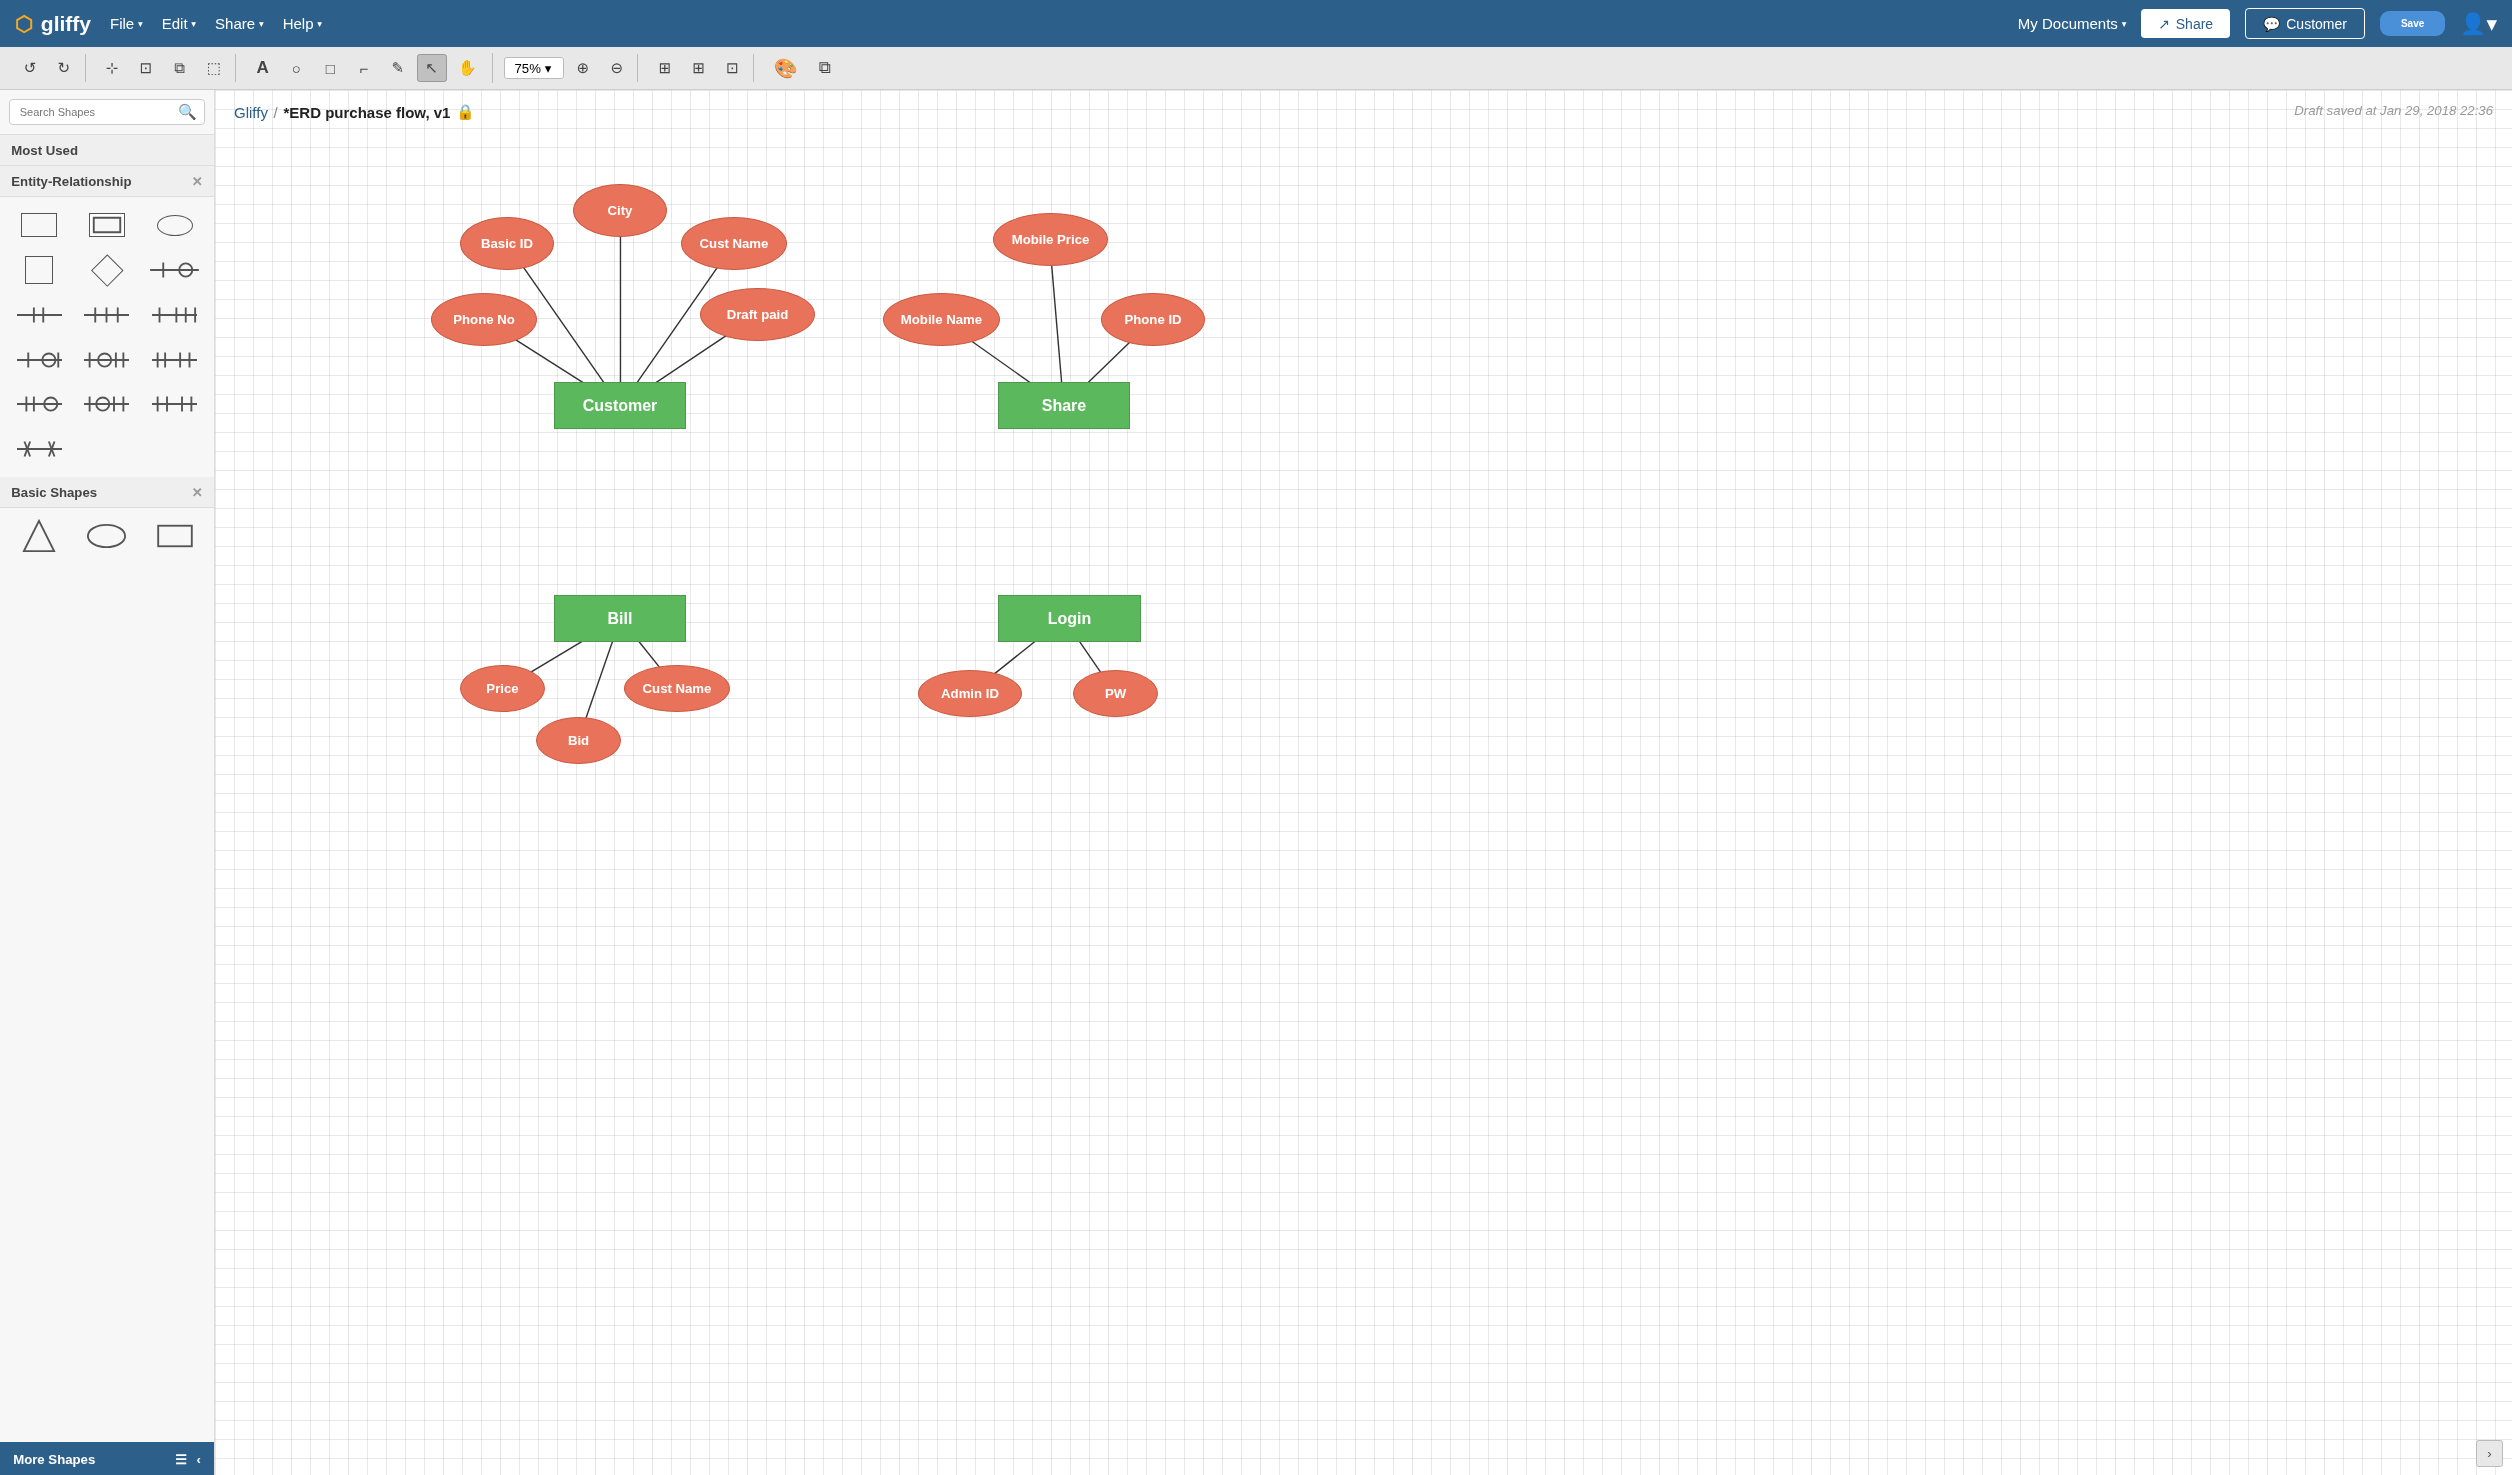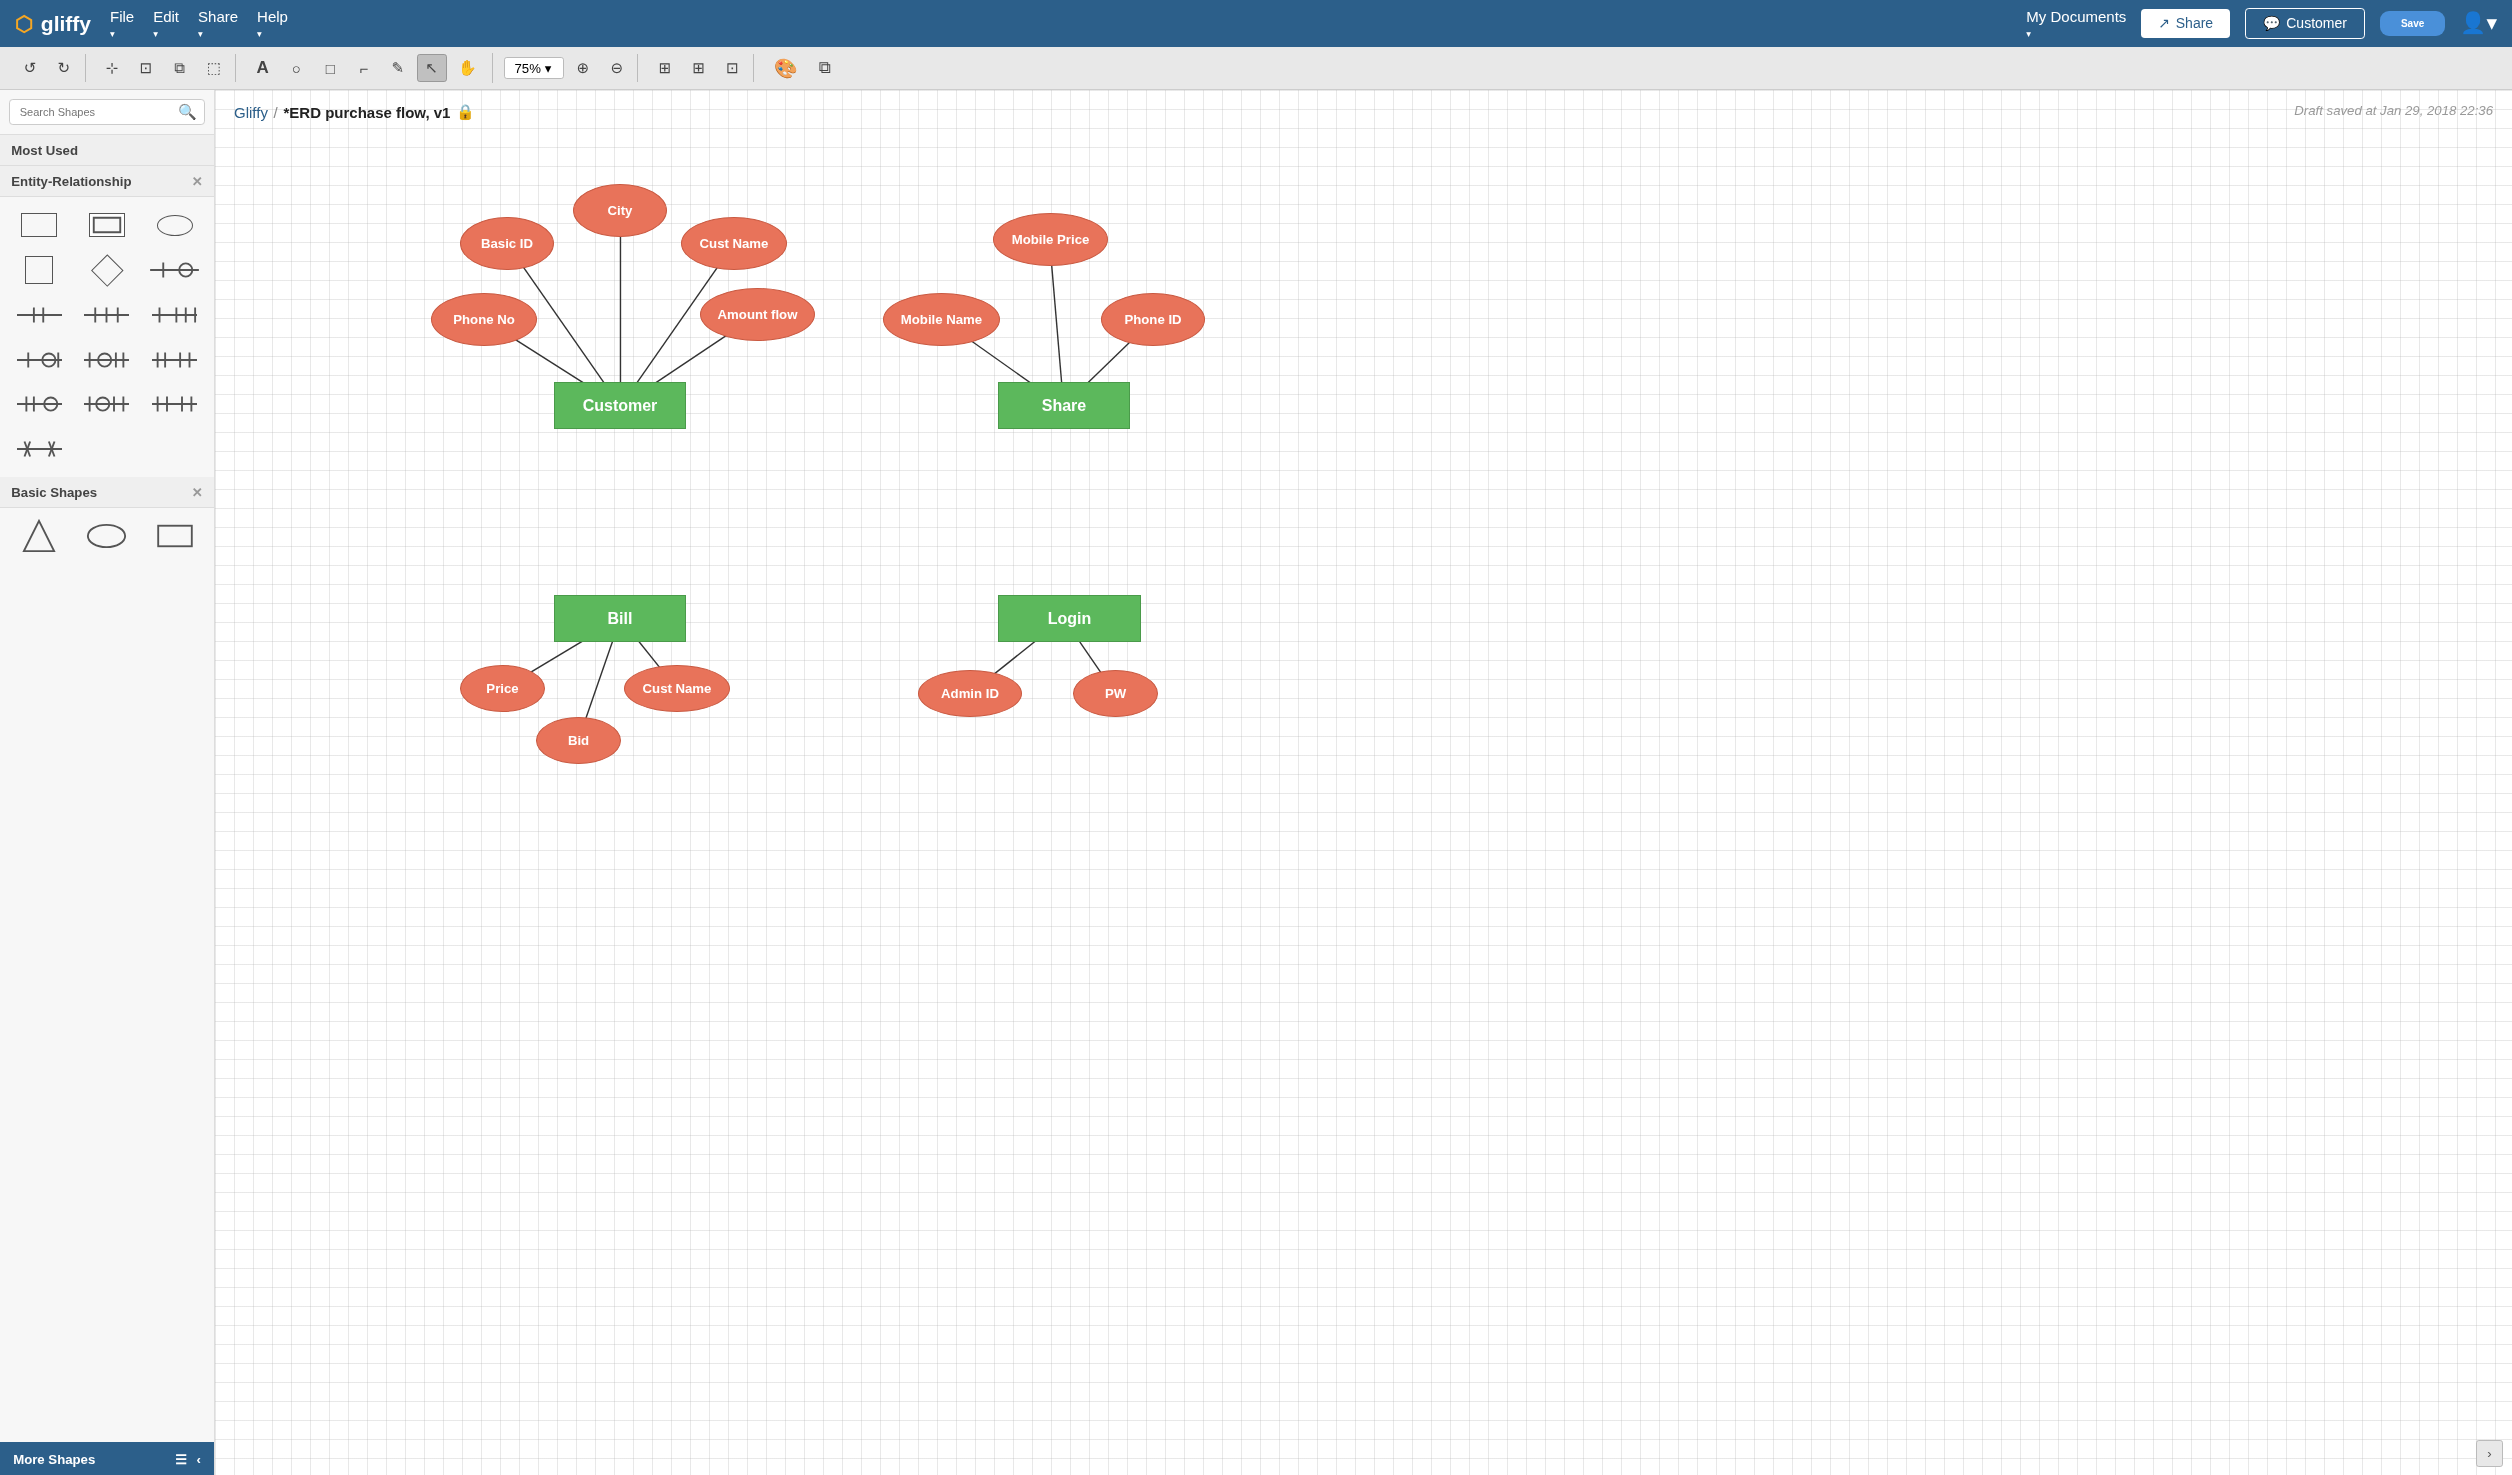--- a/index.html
+++ b/index.html
@@ -12,21 +12,21 @@
       display: flex;
       align-items: center;
       padding: 0 15px;
       gap: 19px;
     }
     #logo-area {
       display: flex; align-items: center; gap: 7.5px; color: white; font-weight: bold; font-size: 21px;
     }
     #logo-icon { color: #f5a623; font-size: 21px; }
     .nav-menu-item {
-      color: white; font-size: 15px; cursor: pointer; display: flex; align-items: flex-start; gap: 3.8px; flex-direction: column;
+      color: white; font-size: 15px; cursor: pointer; display: flex; align-items: center; gap: 3.8px;
     }
     .nav-menu-item .arrow { font-size: 9.4px; }
     #nav-right {
       margin-left: auto; display: flex; align-items: center; gap: 15px;
     }
     #btn-share-top {
       background: white; color: #2c5f8a; border: none; border-radius: 3.8px; padding: 6.6px 17px; font-size: 14px; cursor: pointer; display: flex; align-items: center; gap: 5.7px;
     }
     #btn-comments {
       background: transparent; color: white; border: 0.9px solid white; border-radius: 3.8px; padding: 6.6px 17px; font-size: 14px; cursor: pointer; display: flex; align-items: center; gap: 5.7px;
@@ -499,21 +499,21 @@
     <div class="erd-attribute" style="left: 358px; top: 94px; width: 94px; height: 53px;">
       <span>City</span>
     </div>
     <div class="erd-attribute" style="left: 466px; top: 127px; width: 106px; height: 53px;">
       <span>Cust Name</span>
     </div>
     <div class="erd-attribute" style="left: 216px; top: 203px; width: 106px; height: 53px;">
       <span>Phone No</span>
     </div>
     <div class="erd-attribute" style="left: 485px; top: 198px; width: 115px; height: 53px;">
-      <span>Amount flow</span>
+      <span>Draft paid</span>
     </div>
 
     <div class="erd-attribute" style="left: 778px; top: 123px; width: 115px; height: 53px;">
       <span>Mobile Price</span>
     </div>
     <div class="erd-attribute" style="left: 668px; top: 203px; width: 117px; height: 53px;">
       <span>Mobile Name</span>
     </div>
     <div class="erd-attribute" style="left: 886px; top: 203px; width: 104px; height: 53px;">
       <span>Phone ID</span>

